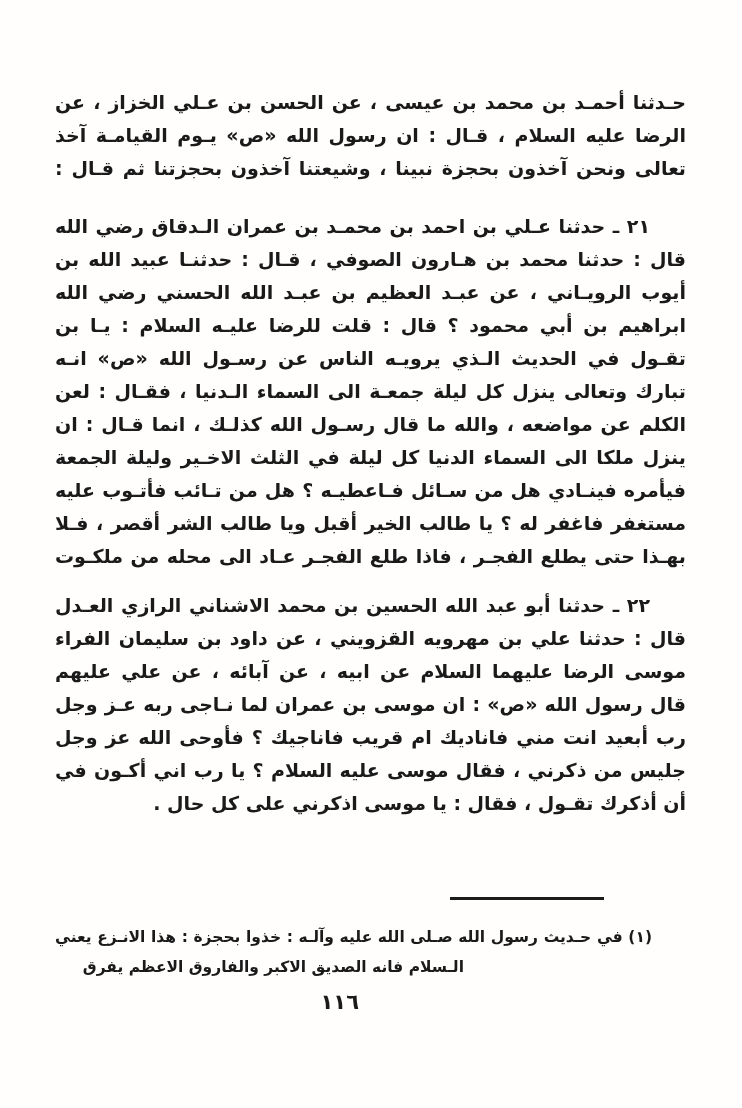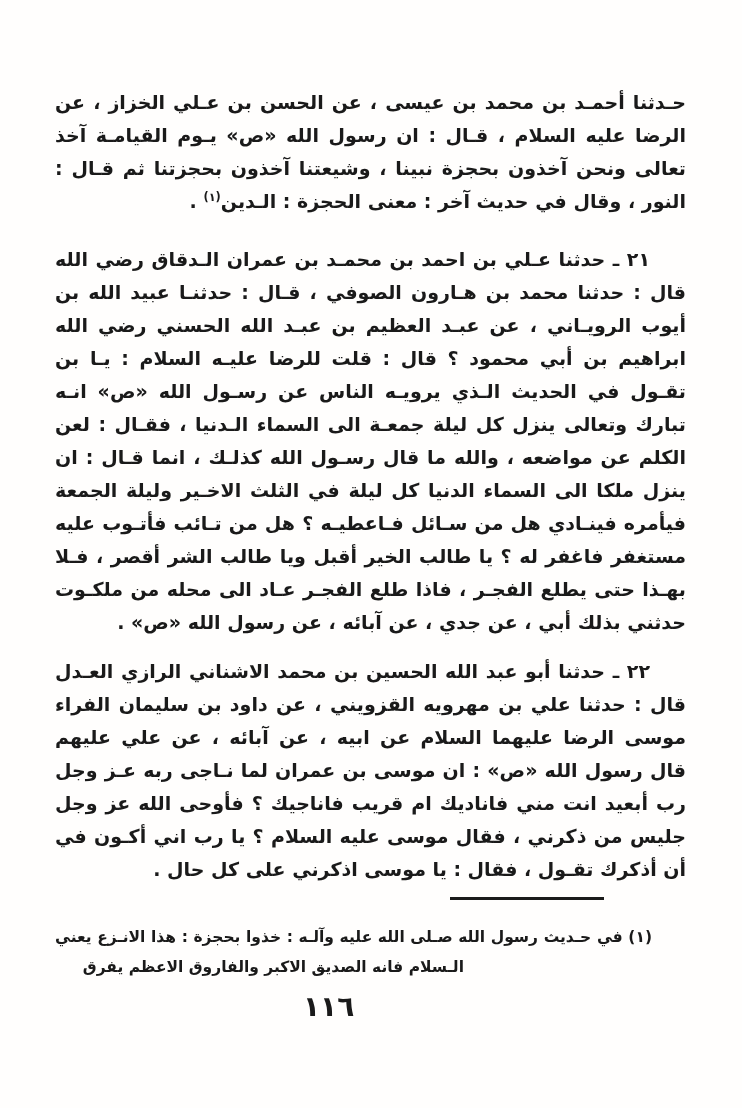--- a/index.html
+++ b/index.html
@@ -65,51 +65,49 @@
     line-height: 30px;
   }
   .footnote .line { height: 30px; }
   .footnote .line.indent { padding-right: 32px; }
   .footnote .line.end { padding-right: 220px; }
   .pagenum {
     position: absolute;
     top: 990px;
     left: 303px;
     width: 56px;
-    text-align: left;
-    font-size: 28px;
+    text-align: right;
+    font-size: 21px;
     font-weight: 700;
     letter-spacing: 2px;
   }
 </style>
 </head>
 <body>
 
 <div class="sheet">
 
   <div class="textblock">
     <div class="para">
         <div class="line">حـدثنا أحمـد بن محمد بن عيسى ، عن الحسن بن عـلي الخزاز ، عن أبي الحسن</div>
         <div class="line">الرضا عليه السلام ، قـال : ان رسول الله «ص» يـوم القيامـة آخذ بحجـزة الله</div>
         <div class="line">تعالى ونحن آخذون بحجزة نبينا ، وشيعتنا آخذون بحجزتنا ثم قـال : والحجزة</div>
-        <div class="line end"><span>النور ، وقال في حديث آخر : معنى الحجزة : الـدين</span><sup>(١)</sup><span> .</span></div>
       </div>
     <div class="para">
         <div class="line indent">٢١ ـ حدثنا عـلي بن احمد بن محمـد بن عمران الـدقاق رضي الله عنـه ،</div>
         <div class="line">قال : حدثنا محمد بن هـارون الصوفي ، قـال : حدثنـا عبيد الله بن مـوسى بن</div>
         <div class="line">أيوب الرويـاني ، عن عبـد العظيم بن عبـد الله الحسني رضي الله عنـه ، عن</div>
         <div class="line">ابراهيم بن أبي محمود ؟ قال : قلت للرضا عليـه السلام : يـا بن رسول الله مـا</div>
         <div class="line">تقـول في الحديث الـذي يرويـه الناس عن رسـول الله «ص» انـه قـال : ان الله</div>
         <div class="line">تبارك وتعالى ينزل كل ليلة جمعـة الى السماء الـدنيا ، فقـال : لعن الله المحرفـين</div>
         <div class="line">الكلم عن مواضعه ، والله ما قال رسـول الله كذلـك ، انما قـال : ان الله تعالى</div>
         <div class="line">ينزل ملكا الى السماء الدنيا كل ليلة في الثلث الاخـير وليلة الجمعة في أول الليـل</div>
         <div class="line">فيأمره فينـادي هل من سـائل فـاعطيـه ؟ هل من تـائب فأتـوب عليه ؟ هـل من</div>
         <div class="line">مستغفر فاغفر له ؟ يا طالب الخير أقبل ويا طالب الشر أقصر ، فـلا يزال ينـادي</div>
         <div class="line">بهـذا حتى يطلع الفجـر ، فاذا طلع الفجـر عـاد الى محله من ملكـوت السـماء ،</div>
-        <div class="line end">حدثني بذلك أبي ، عن جدي ، عن آبائه ، عن رسول الله «ص» .</div>
       </div>
     <div class="para">
         <div class="line indent">٢٢ ـ حدثنا أبو عبد الله الحسين بن محمد الاشناني الرازي العـدل ببلخ ،</div>
         <div class="line">قال : حدثنا علي بن مهرويه القزويني ، عن داود بن سليمان الفراء عن علي بن</div>
         <div class="line">موسى الرضا عليهما السلام عن ابيه ، عن آبائه ، عن علي عليهم السلام قال :</div>
         <div class="line">قال رسول الله «ص» : ان موسى بن عمران لما نـاجى ربه عـز وجل ، قـال : يا</div>
         <div class="line">رب أبعيد انت مني فاناديك ام قريب فاناجيك ؟ فأوحى الله عز وجل اليه : أنـا</div>
         <div class="line">جليس من ذكرني ، فقال موسى عليه السلام ؟ يا رب اني أكـون في حال اجلك</div>
         <div class="line end">أن أذكرك تقـول ، فقال : يا موسى اذكرني على كل حال .</div>
       </div>

